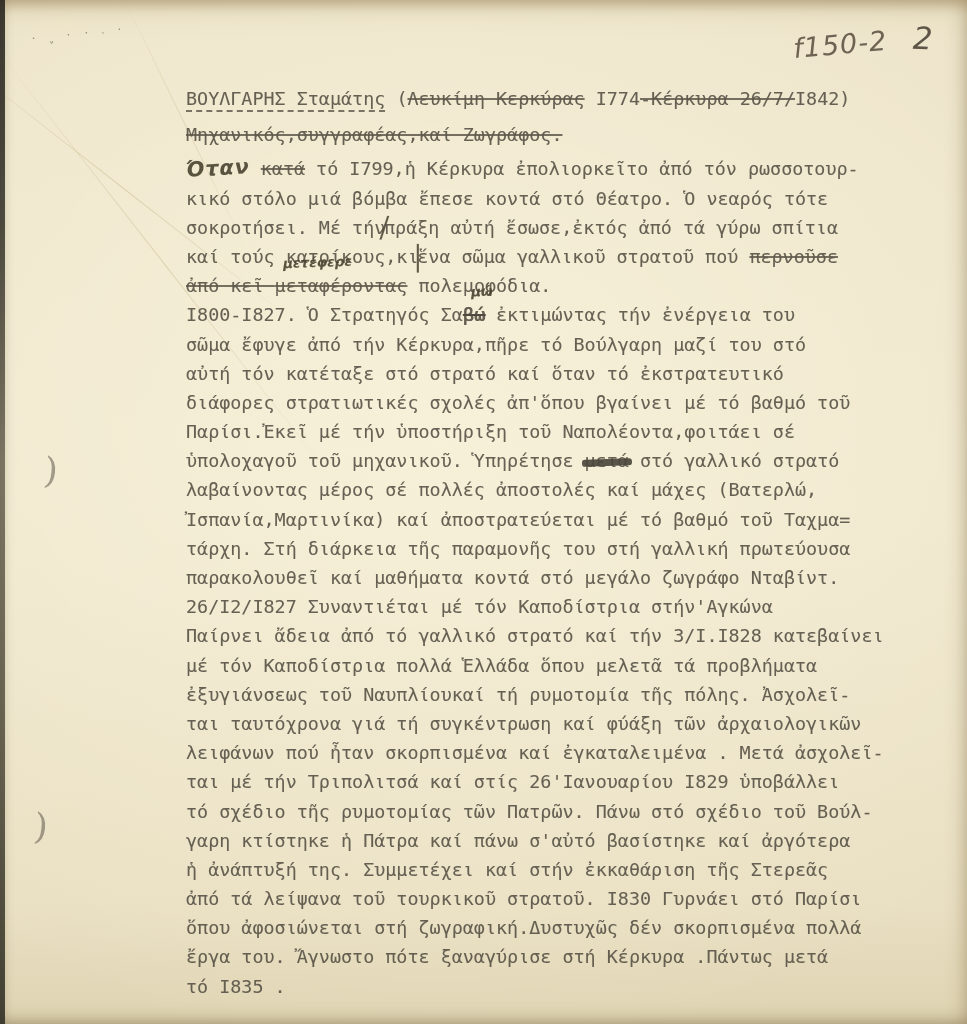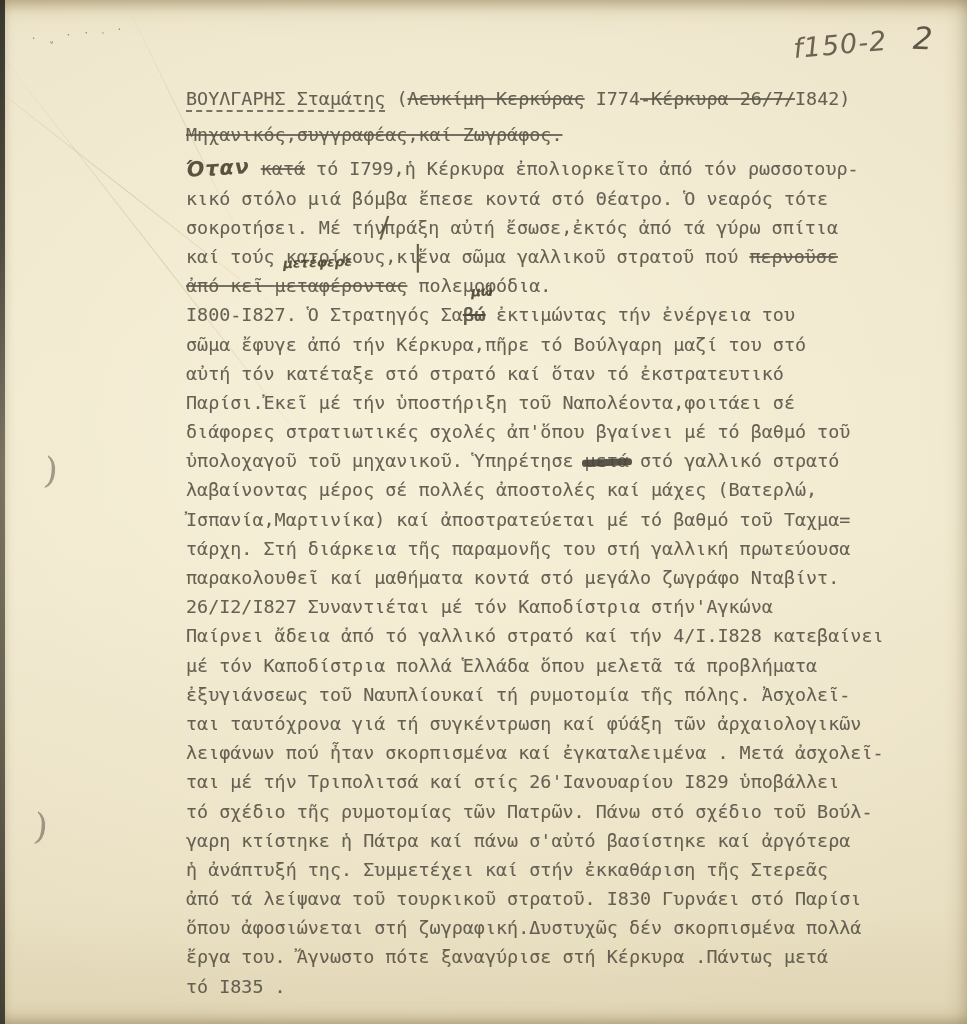--- a/index.html
+++ b/index.html
@@ -105,29 +105,29 @@
     <div class="line line-0"><span class="seg u">ΒΟΥΛΓΑΡΗΣ Σταμάτης</span><span class="seg n"> (</span><span class="seg st">Λευκίμη Κερκύρας</span><span class="seg n"> I774</span><span class="seg st">-Κέρκυρα 26/7/</span><span class="seg n">I842)</span></div>
     <div class="line line-1"><span class="seg st">Μηχανικός,συγγραφέας,καί Ζωγράφος.</span></div>
     <div class="line line-2"><span class="seg hw">Όταν</span><span class="seg n"> </span><span class="seg st">κατά</span><span class="seg n"> τό I799,ἡ Κέρκυρα ἐπολιορκεῖτο ἀπό τόν ρωσσοτουρ-</span></div>
     <div class="line line-3"><span class="seg n">κικό στόλο μιά βόμβα ἔπεσε κοντά στό Θέατρο. Ὁ νεαρός τότε</span></div>
     <div class="line line-5"><span class="seg n">σοκροτήσει. Μέ τήν</span><span class="seg pen">/</span><span class="seg n">πράξη αὐτή ἔσωσε,ἐκτός ἀπό τά γύρω σπίτια</span></div>
     <div class="line line-6"><span class="seg n">καί τούς κατοίκους,κι</span><span class="seg pen">|</span><span class="seg n">ἕνα σῶμα γαλλικοῦ στρατοῦ πού </span><span class="seg st">περνοῦσε</span></div>
     <div class="line line-7"><span class="seg st">ἀπό κεῖ </span><span class="rel"><span class="seg st">μεταφέροντας</span><span class="anno hwf">μετέφερε</span></span><span class="seg n"> πολεμοφόδια.</span></div>
     <div class="line line-8"><span class="seg n">I800-I827. Ὁ Στρατηγός Σα</span><span class="rel"><span class="seg ot">βώ</span><span class="anno hwf">μώ</span></span><span class="seg n"> ἐκτιμώντας τήν ἐνέργεια του</span></div>
     <div class="line line-10"><span class="seg n">σῶμα ἔφυγε ἀπό τήν Κέρκυρα,πῆρε τό Βούλγαρη μαζί του στό</span></div>
     <div class="line line-9"><span class="seg n">αὐτή τόν κατέταξε στό στρατό καί ὅταν τό ἐκστρατευτικό</span></div>
+    <div class="line line-12"><span class="seg n">διάφορες στρατιωτικές σχολές ἀπ'ὅπου βγαίνει μέ τό βαθμό τοῦ</span></div>
     <div class="line line-11"><span class="seg n">Παρίσι.Ἐκεῖ μέ τήν ὑποστήριξη τοῦ Ναπολέοντα,φοιτάει σέ</span></div>
-    <div class="line line-12"><span class="seg n">διάφορες στρατιωτικές σχολές ἀπ'ὅπου βγαίνει μέ τό βαθμό τοῦ</span></div>
     <div class="line line-13"><span class="seg n">ὑπολοχαγοῦ τοῦ μηχανικοῦ. Ὑπηρέτησε </span><span class="seg sth">μετά</span><span class="seg n"> στό γαλλικό στρατό</span></div>
     <div class="line line-14"><span class="seg n">λαβαίνοντας μέρος σέ πολλές ἀποστολές καί μάχες (Βατερλώ,</span></div>
     <div class="line line-15"><span class="seg n">Ἰσπανία,Μαρτινίκα) καί ἀποστρατεύεται μέ τό βαθμό τοῦ Ταχμα=</span></div>
     <div class="line line-16"><span class="seg n">τάρχη. Στή διάρκεια τῆς παραμονῆς του στή γαλλική πρωτεύουσα</span></div>
     <div class="line line-17"><span class="seg n">παρακολουθεῖ καί μαθήματα κοντά στό μεγάλο ζωγράφο Νταβίντ.</span></div>
     <div class="line line-18"><span class="seg n">26/I2/I827 Συναντιέται μέ τόν Καποδίστρια στήν'Αγκώνα</span></div>
-    <div class="line line-19"><span class="seg n">Παίρνει ἄδεια ἀπό τό γαλλικό στρατό καί τήν 4/I.I828 κατεβαίνει</span></div>
+    <div class="line line-19"><span class="seg n">Παίρνει ἄδεια ἀπό τό γαλλικό στρατό καί τήν 3/I.I828 κατεβαίνει</span></div>
     <div class="line line-20"><span class="seg n">μέ τόν Καποδίστρια πολλά Ἑλλάδα ὅπου μελετᾶ τά προβλήματα</span></div>
     <div class="line line-21"><span class="seg n">ἐξυγιάνσεως τοῦ Ναυπλίουκαί τή ρυμοτομία τῆς πόλης. Ἀσχολεῖ-</span></div>
     <div class="line line-22"><span class="seg n">ται ταυτόχρονα γιά τή συγκέντρωση καί φύάξη τῶν ἀρχαιολογικῶν</span></div>
     <div class="line line-23"><span class="seg n">λειφάνων πού ἦταν σκορπισμένα καί ἐγκαταλειμένα . Μετά ἀσχολεῖ-</span></div>
     <div class="line line-24"><span class="seg n">ται μέ τήν Τριπολιτσά καί στίς 26'Ιανουαρίου I829 ὑποβάλλει</span></div>
     <div class="line line-25"><span class="seg n">τό σχέδιο τῆς ρυμοτομίας τῶν Πατρῶν. Πάνω στό σχέδιο τοῦ Βούλ-</span></div>
     <div class="line line-26"><span class="seg n">γαρη κτίστηκε ἡ Πάτρα καί πάνω σ'αὐτό βασίστηκε καί ἀργότερα</span></div>
     <div class="line line-27"><span class="seg n">ἡ ἀνάπτυξή της. Συμμετέχει καί στήν ἐκκαθάριση τῆς Στερεᾶς</span></div>
     <div class="line line-28"><span class="seg n">ἀπό τά λείψανα τοῦ τουρκικοῦ στρατοῦ. I830 Γυρνάει στό Παρίσι</span></div>
     <div class="line line-29"><span class="seg n">ὅπου ἀφοσιώνεται στή ζωγραφική.Δυστυχῶς δέν σκορπισμένα πολλά</span></div>

